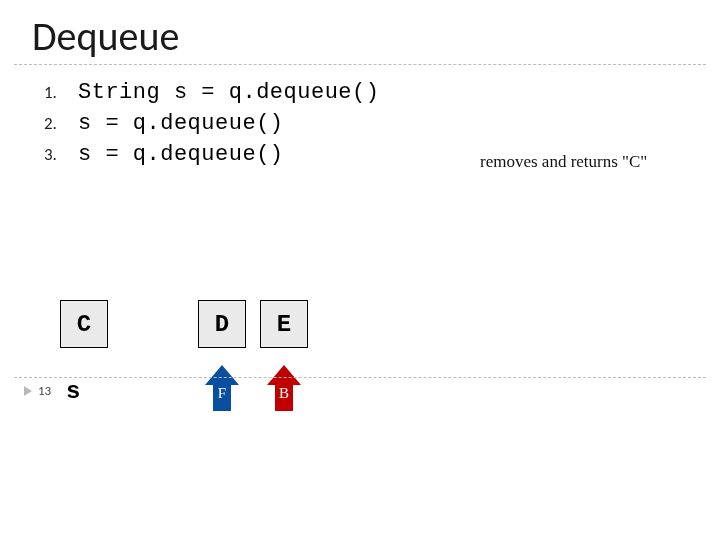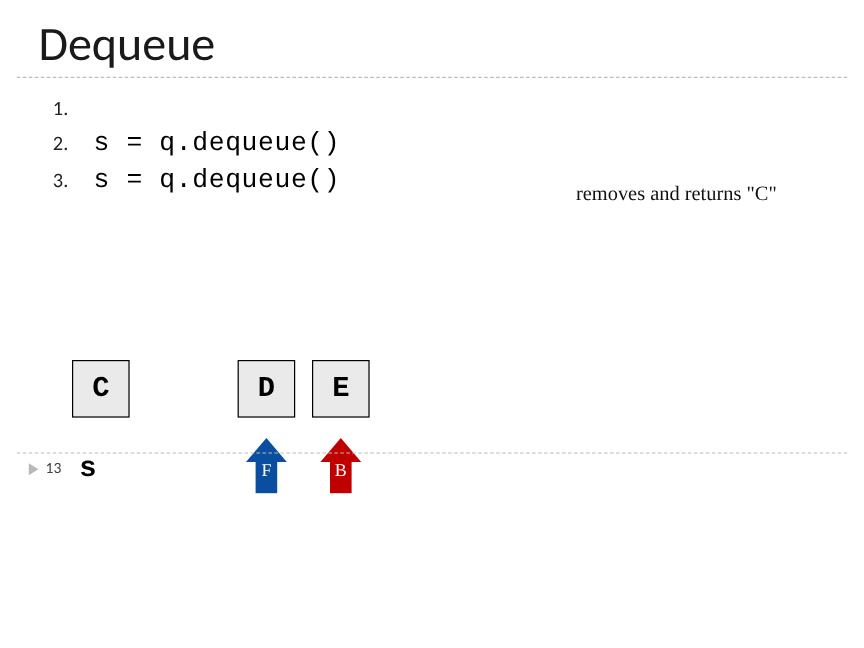--- a/index.html
+++ b/index.html
@@ -141,20 +141,21 @@
 <body>
 
 <div class="slide">
 
   <div class="title">Dequeue</div>
   <div class="hr"></div>
 
   <div class="list">
     <div class="list-row">
       <span class="num">1.</span>
+      <span class="code">String s = q.dequeue()</span>
     </div>
     <div class="list-row">
       <span class="num">2.</span>
       <span class="code">s = q.dequeue()</span>
     </div>
     <div class="list-row">
       <span class="num">3.</span>
       <span class="code">s = q.dequeue()</span>
     </div>
   </div>

